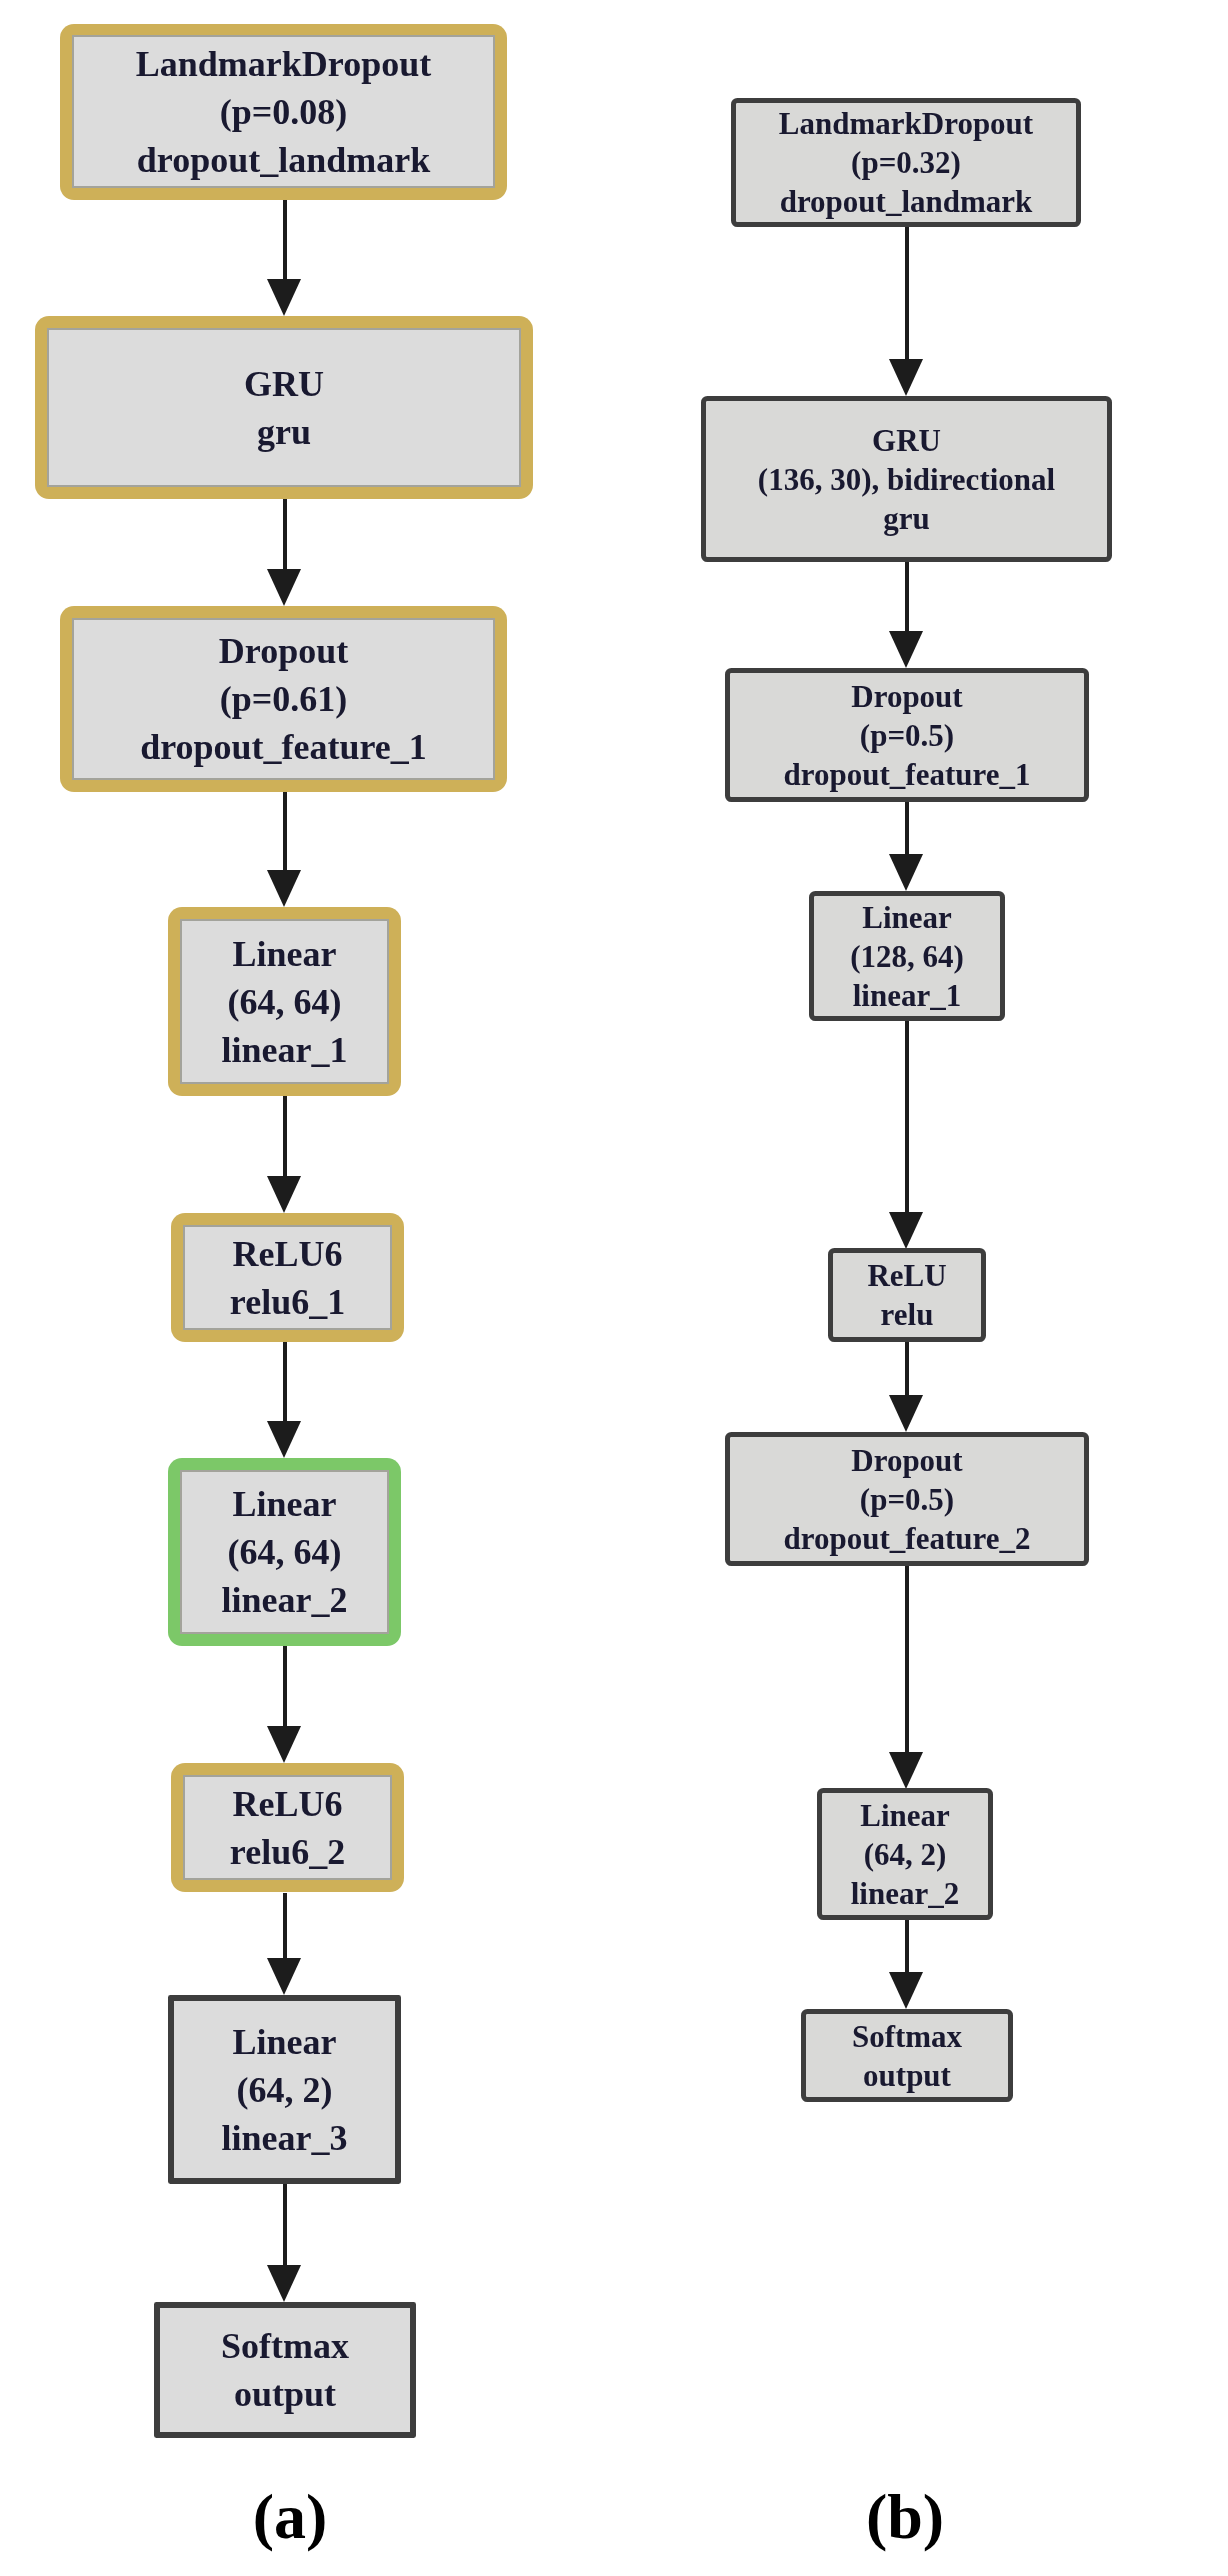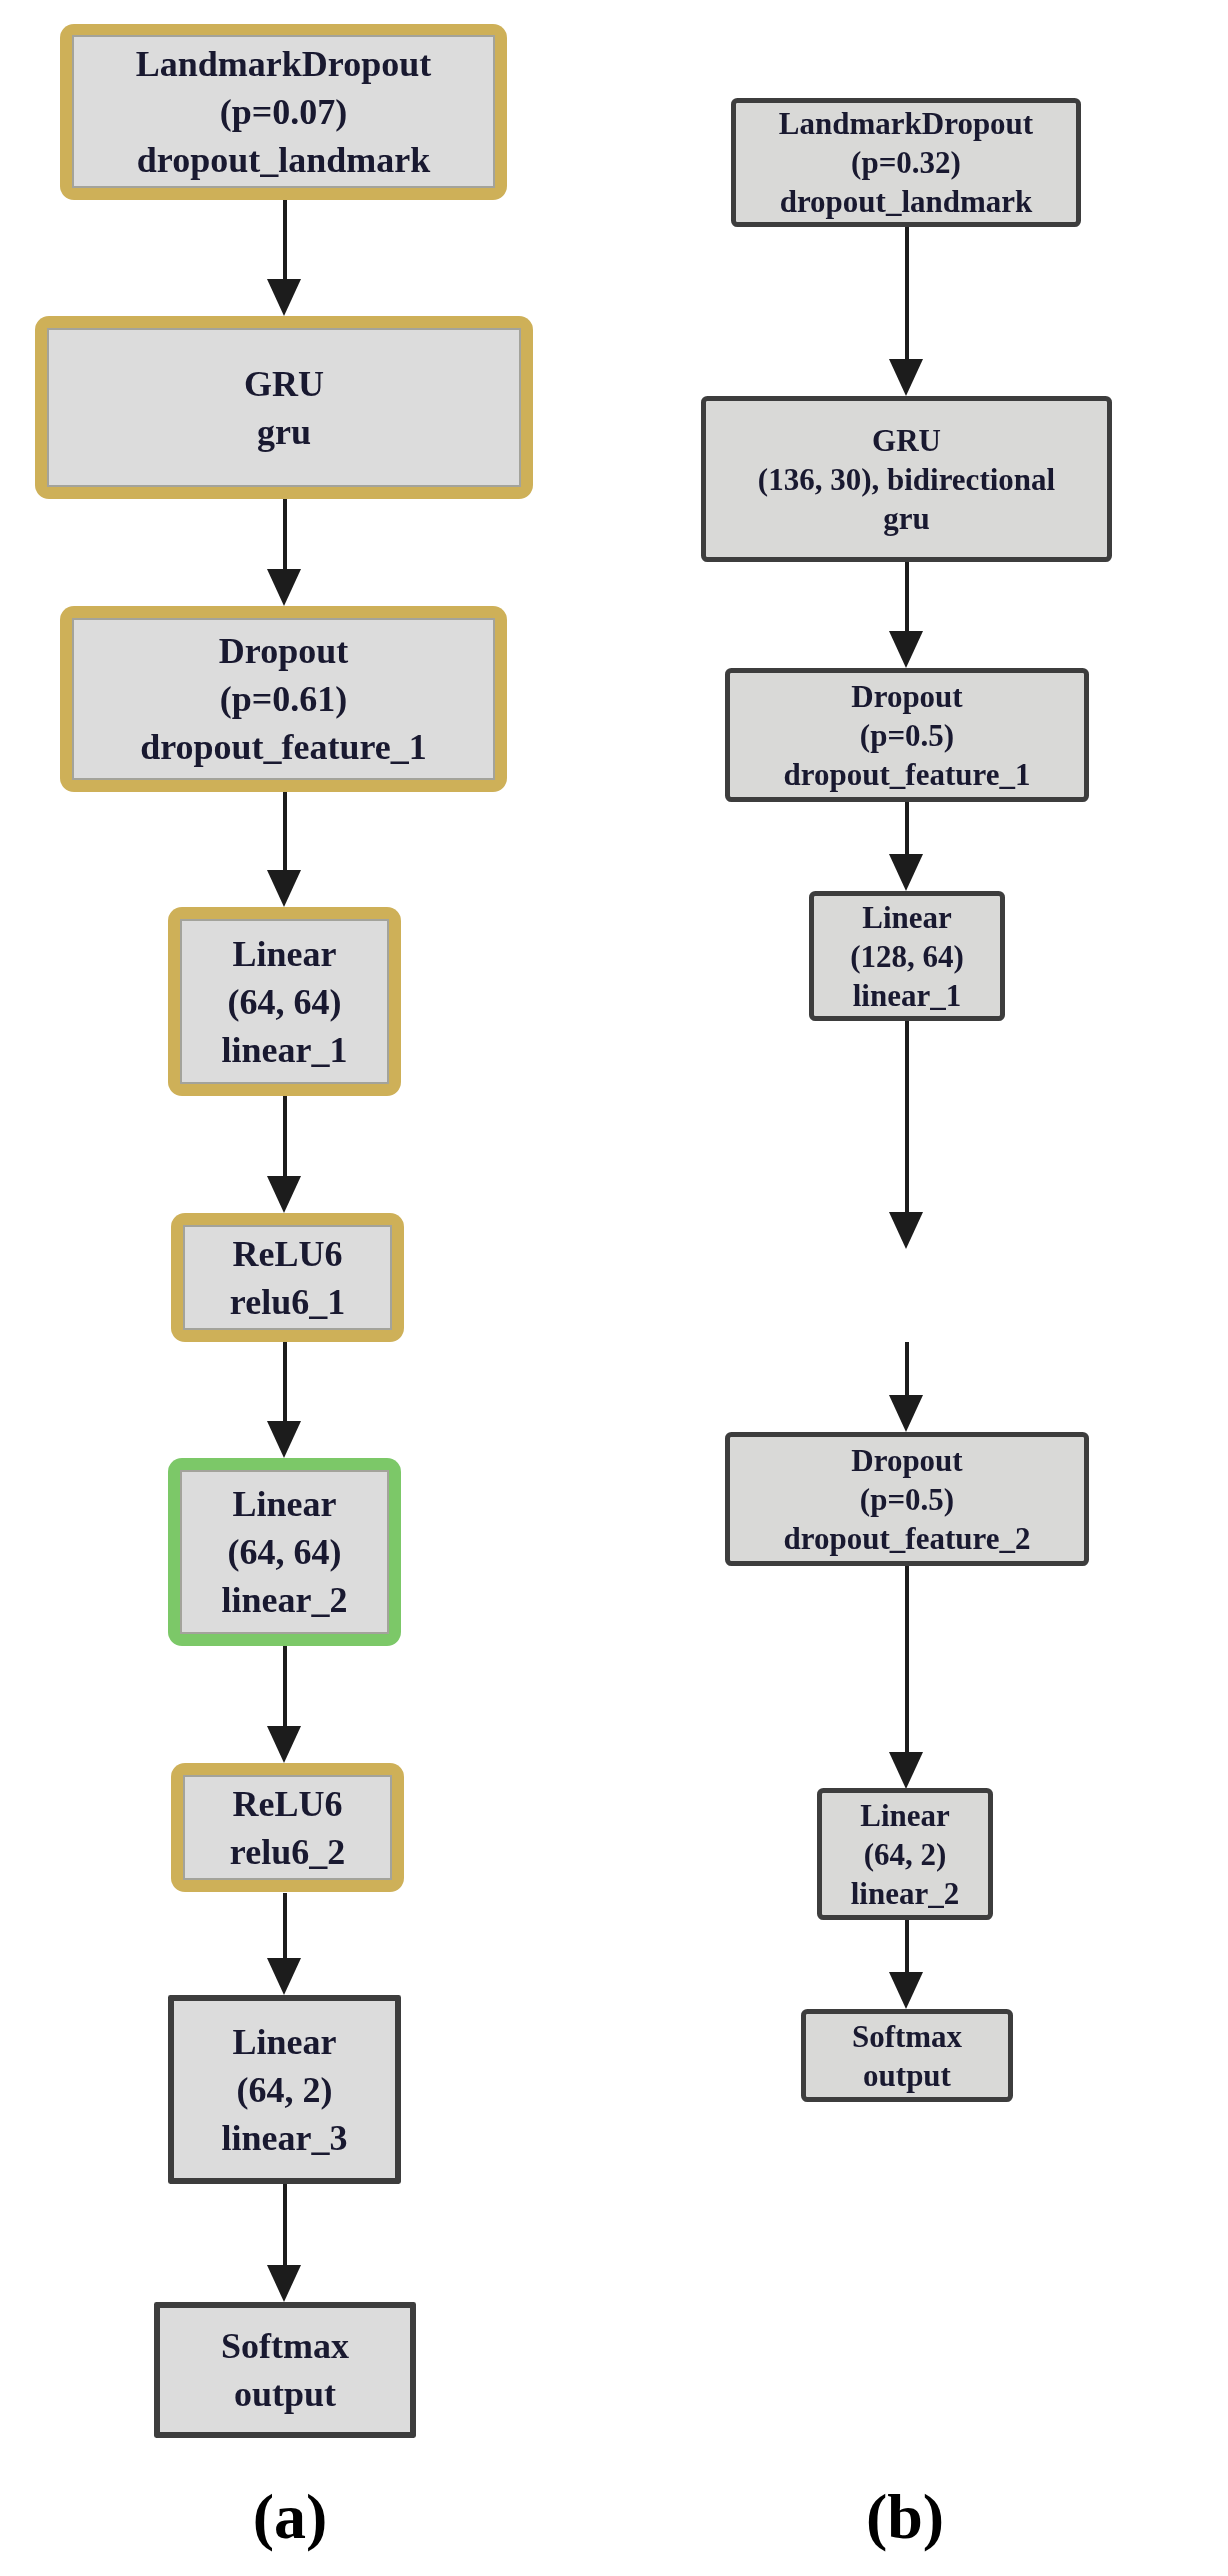--- a/index.html
+++ b/index.html
@@ -64,21 +64,21 @@
 </style>
 </head>
 <body>
 
 <div id="canvas" style="--tan: #ceb058; --green: #7cc868; --dark: #3d3d3d; --fillA: #dcdcdc; --fillB: #d9d9d7; --txt: #191930; --arrow: #1c1c1c; background: rgb(255, 255, 255);">
   <div class="panel-label" id="label-a" style="left: 290px; top: 2480px;">(a)</div>
   <div class="panel-label" id="label-b" style="left: 905px; top: 2480px;">(b)</div>
 <div class="node tan fa" style="left: 60px; top: 23.5px; width: 447px; height: 176px;">
       <div class="inner">
         <div class="line">LandmarkDropout</div>
-        <div class="line">(p=0.07)</div>
+        <div class="line">(p=0.08)</div>
         <div class="line">dropout_landmark</div>
       </div>
     </div>
     <div class="arrow-stem" style="left: 283px; top: 200px; height: 82px;"></div>
     <div class="arrow-head" style="left: 267px; top: 279px;"></div>
     <div class="node tan fa" style="left: 35px; top: 316px; width: 498px; height: 183px;">
       <div class="inner">
         <div class="line">GRU</div>
         <div class="line">gru</div>
       </div>
@@ -172,20 +172,26 @@
     <div class="arrow-head" style="left: 889px; top: 854px;"></div>
     <div class="node plain fb" style="left: 809px; top: 891px; width: 196px; height: 130px;">
       <div class="inner">
         <div class="line">Linear</div>
         <div class="line">(128, 64)</div>
         <div class="line">linear_1</div>
       </div>
     </div>
     <div class="arrow-stem" style="left: 905px; top: 1021px; height: 193px;"></div>
     <div class="arrow-head" style="left: 889px; top: 1212px;"></div>
+    <div class="node plain fb" style="left: 828px; top: 1248px; width: 158px; height: 94px;">
+      <div class="inner">
+        <div class="line">ReLU</div>
+        <div class="line">relu</div>
+      </div>
+    </div>
     <div class="arrow-stem" style="left: 905px; top: 1342px; height: 55px;"></div>
     <div class="arrow-head" style="left: 889px; top: 1395px;"></div>
     <div class="node plain fb" style="left: 725px; top: 1432px; width: 364px; height: 134px;">
       <div class="inner">
         <div class="line">Dropout</div>
         <div class="line">(p=0.5)</div>
         <div class="line">dropout_feature_2</div>
       </div>
     </div>
     <div class="arrow-stem" style="left: 905px; top: 1566px; height: 188px;"></div>

